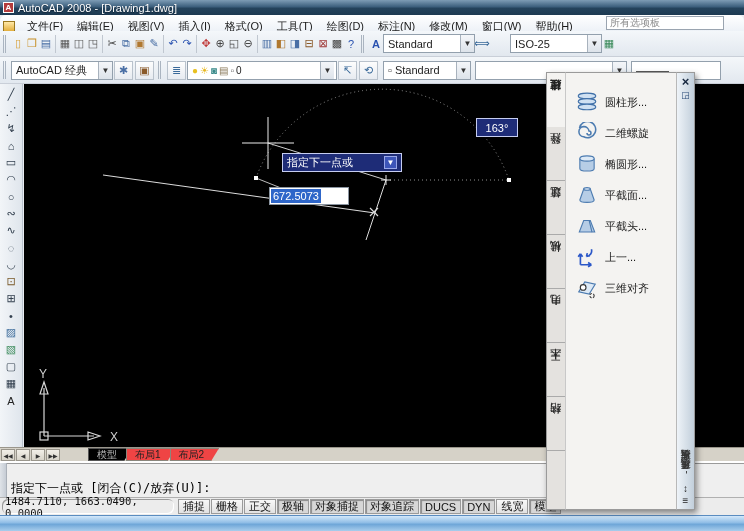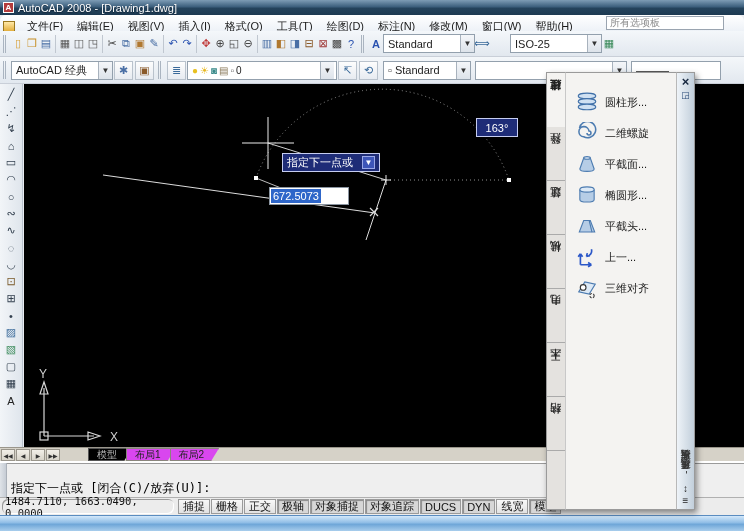--- a/index.html
+++ b/index.html
@@ -47,35 +47,35 @@
   #drawbar { position:absolute; left:0; top:84px; width:23px; height:363px;
     background:linear-gradient(90deg,#f2f5f8,#dfe5ec); border-right:1px solid #b9c2cc;
     display:flex; flex-direction:column; align-items:center; padding-top:2px; }
   #drawbar .tbtn { width:19px; height:17px; font-size:11px; color:#3a4a5a; }
 
   
   #canvas { position:absolute; left:24px; top:84px; width:720px; height:363px; background:#000; }
   #canvas svg { position:absolute; left:0; top:0; }
   .tooltip { position:absolute; background:#1e2c77; border:1px solid #c6cdf0; color:#fff;
     font-size:11px; display:flex; align-items:center; padding:0 4px; height:19px; }
-  #dyn-prompt { left:258px; top:69px; width:98px; justify-content:space-between; }
+  #dyn-prompt { left:258px; top:69px; width:120px; justify-content:space-between; }
   #dyn-prompt .opt { width:13px; height:13px; background:#3d55b8; border:1px solid #9aa8e8;
     font-size:8px; line-height:11px; text-align:center; color:#fff; }
   #angle-tip { left:452px; top:34px; width:42px; justify-content:center; }
   #dyn-value { position:absolute; left:245px; top:103px; width:80px; height:18px; background:#fff;
     border:1px solid #8a94a0; padding:1px; font-size:11px; display:flex; }
   #dyn-value .sel { background:#2e66c9; color:#fff; padding:0 2px; line-height:14px; }
 
   
   #layoutrow { position:absolute; left:0; top:447px; width:744px; height:14px;
     background:#d6d2c8; border-top:1px solid #9a968c; display:flex; align-items:flex-end; font-size:10px; }
   .navbtn { width:14px; height:12px; background:linear-gradient(#f2efe8,#d8d4ca); border:1px solid #9a968c;
     font-size:6px; display:flex; align-items:center; justify-content:center; margin-left:1px; color:#333; }
   .ltab { height:13px; padding:0 14px 0 8px; margin-left:-6px; display:flex; align-items:center;
-    background:#d946ef; border:1px solid #8a867c; color:#222;
+    background:#ef4444; border:1px solid #8a867c; color:#222;
     clip-path:polygon(0 0, 100% 0, calc(100% - 8px) 100%, 0 100%); }
   .ltab.first { margin-left:28px; }
   .ltab.active { background:#000; color:#b9b9b9; border-color:#555; }
 
   
   #cmdarea { position:absolute; left:0; top:461px; width:744px; height:36px; background:#efefef;
     border-top:2px solid #fff; box-shadow:inset 0 1px 0 #9a9a9a; display:flex; }
   #cmdgrip { width:7px; height:100%; background:linear-gradient(90deg,#dfe3e8,#c6ccd4); border-right:1px solid #aab0b8; }
   #cmdtext { flex:1; display:flex; flex-direction:column; justify-content:flex-end;
     font-family:"DejaVu Sans Mono", monospace; font-size:12px; color:#000; padding:1px 4px; }
@@ -353,31 +353,31 @@
         <span>圆柱形...</span>
       </div>
       <div class="pitem">
         <svg width="22" height="22" viewBox="0 0 20 20">
           <path d="M10 10 a1.8 1.8 0 1 0 1.8 -1.8 A4.6 4.6 0 1 0 7 13.4 A7.4 7.4 0 1 0 3.2 5.6" fill="none" stroke="#4c7bb0" stroke-width="1.4"></path>
         </svg>
         <span>二维螺旋</span>
       </div>
       <div class="pitem">
         <svg width="22" height="22" viewBox="0 0 20 20">
+          <path d="M3.5 5 V14 a6.5 2.4 0 0 0 13 0 V5" fill="#b6cde6" stroke="#4c7bb0"></path>
+          <ellipse cx="10" cy="5" rx="6.5" ry="2.4" fill="#dce9f6" stroke="#4c7bb0"></ellipse>
+        </svg>
+        <span>椭圆形...</span>
+      </div>
+      <div class="pitem">
+        <svg width="22" height="22" viewBox="0 0 20 20">
           <path d="M7 4.5 L3.5 14.5 a6.5 2.2 0 0 0 13 0 L13 4.5 Z" fill="#b6cde6" stroke="#4c7bb0"></path>
           <ellipse cx="10" cy="4.5" rx="3" ry="1.2" fill="#dce9f6" stroke="#4c7bb0"></ellipse>
         </svg>
         <span>平截面...</span>
-      </div>
-      <div class="pitem">
-        <svg width="22" height="22" viewBox="0 0 20 20">
-          <path d="M3.5 5 V14 a6.5 2.4 0 0 0 13 0 V5" fill="#b6cde6" stroke="#4c7bb0"></path>
-          <ellipse cx="10" cy="5" rx="6.5" ry="2.4" fill="#dce9f6" stroke="#4c7bb0"></ellipse>
-        </svg>
-        <span>椭圆形...</span>
       </div>
       <div class="pitem">
         <svg width="22" height="22" viewBox="0 0 20 20">
           <polygon points="7,5 13,5 17,15.5 3,15.5" fill="#b6cde6" stroke="#4c7bb0"></polygon>
           <line x1="12" y1="5" x2="14.5" y2="15.5" stroke="#4c7bb0"></line>
         </svg>
         <span>平截头...</span>
       </div>
       <div class="pitem">
         <svg width="22" height="22" viewBox="0 0 20 20">

